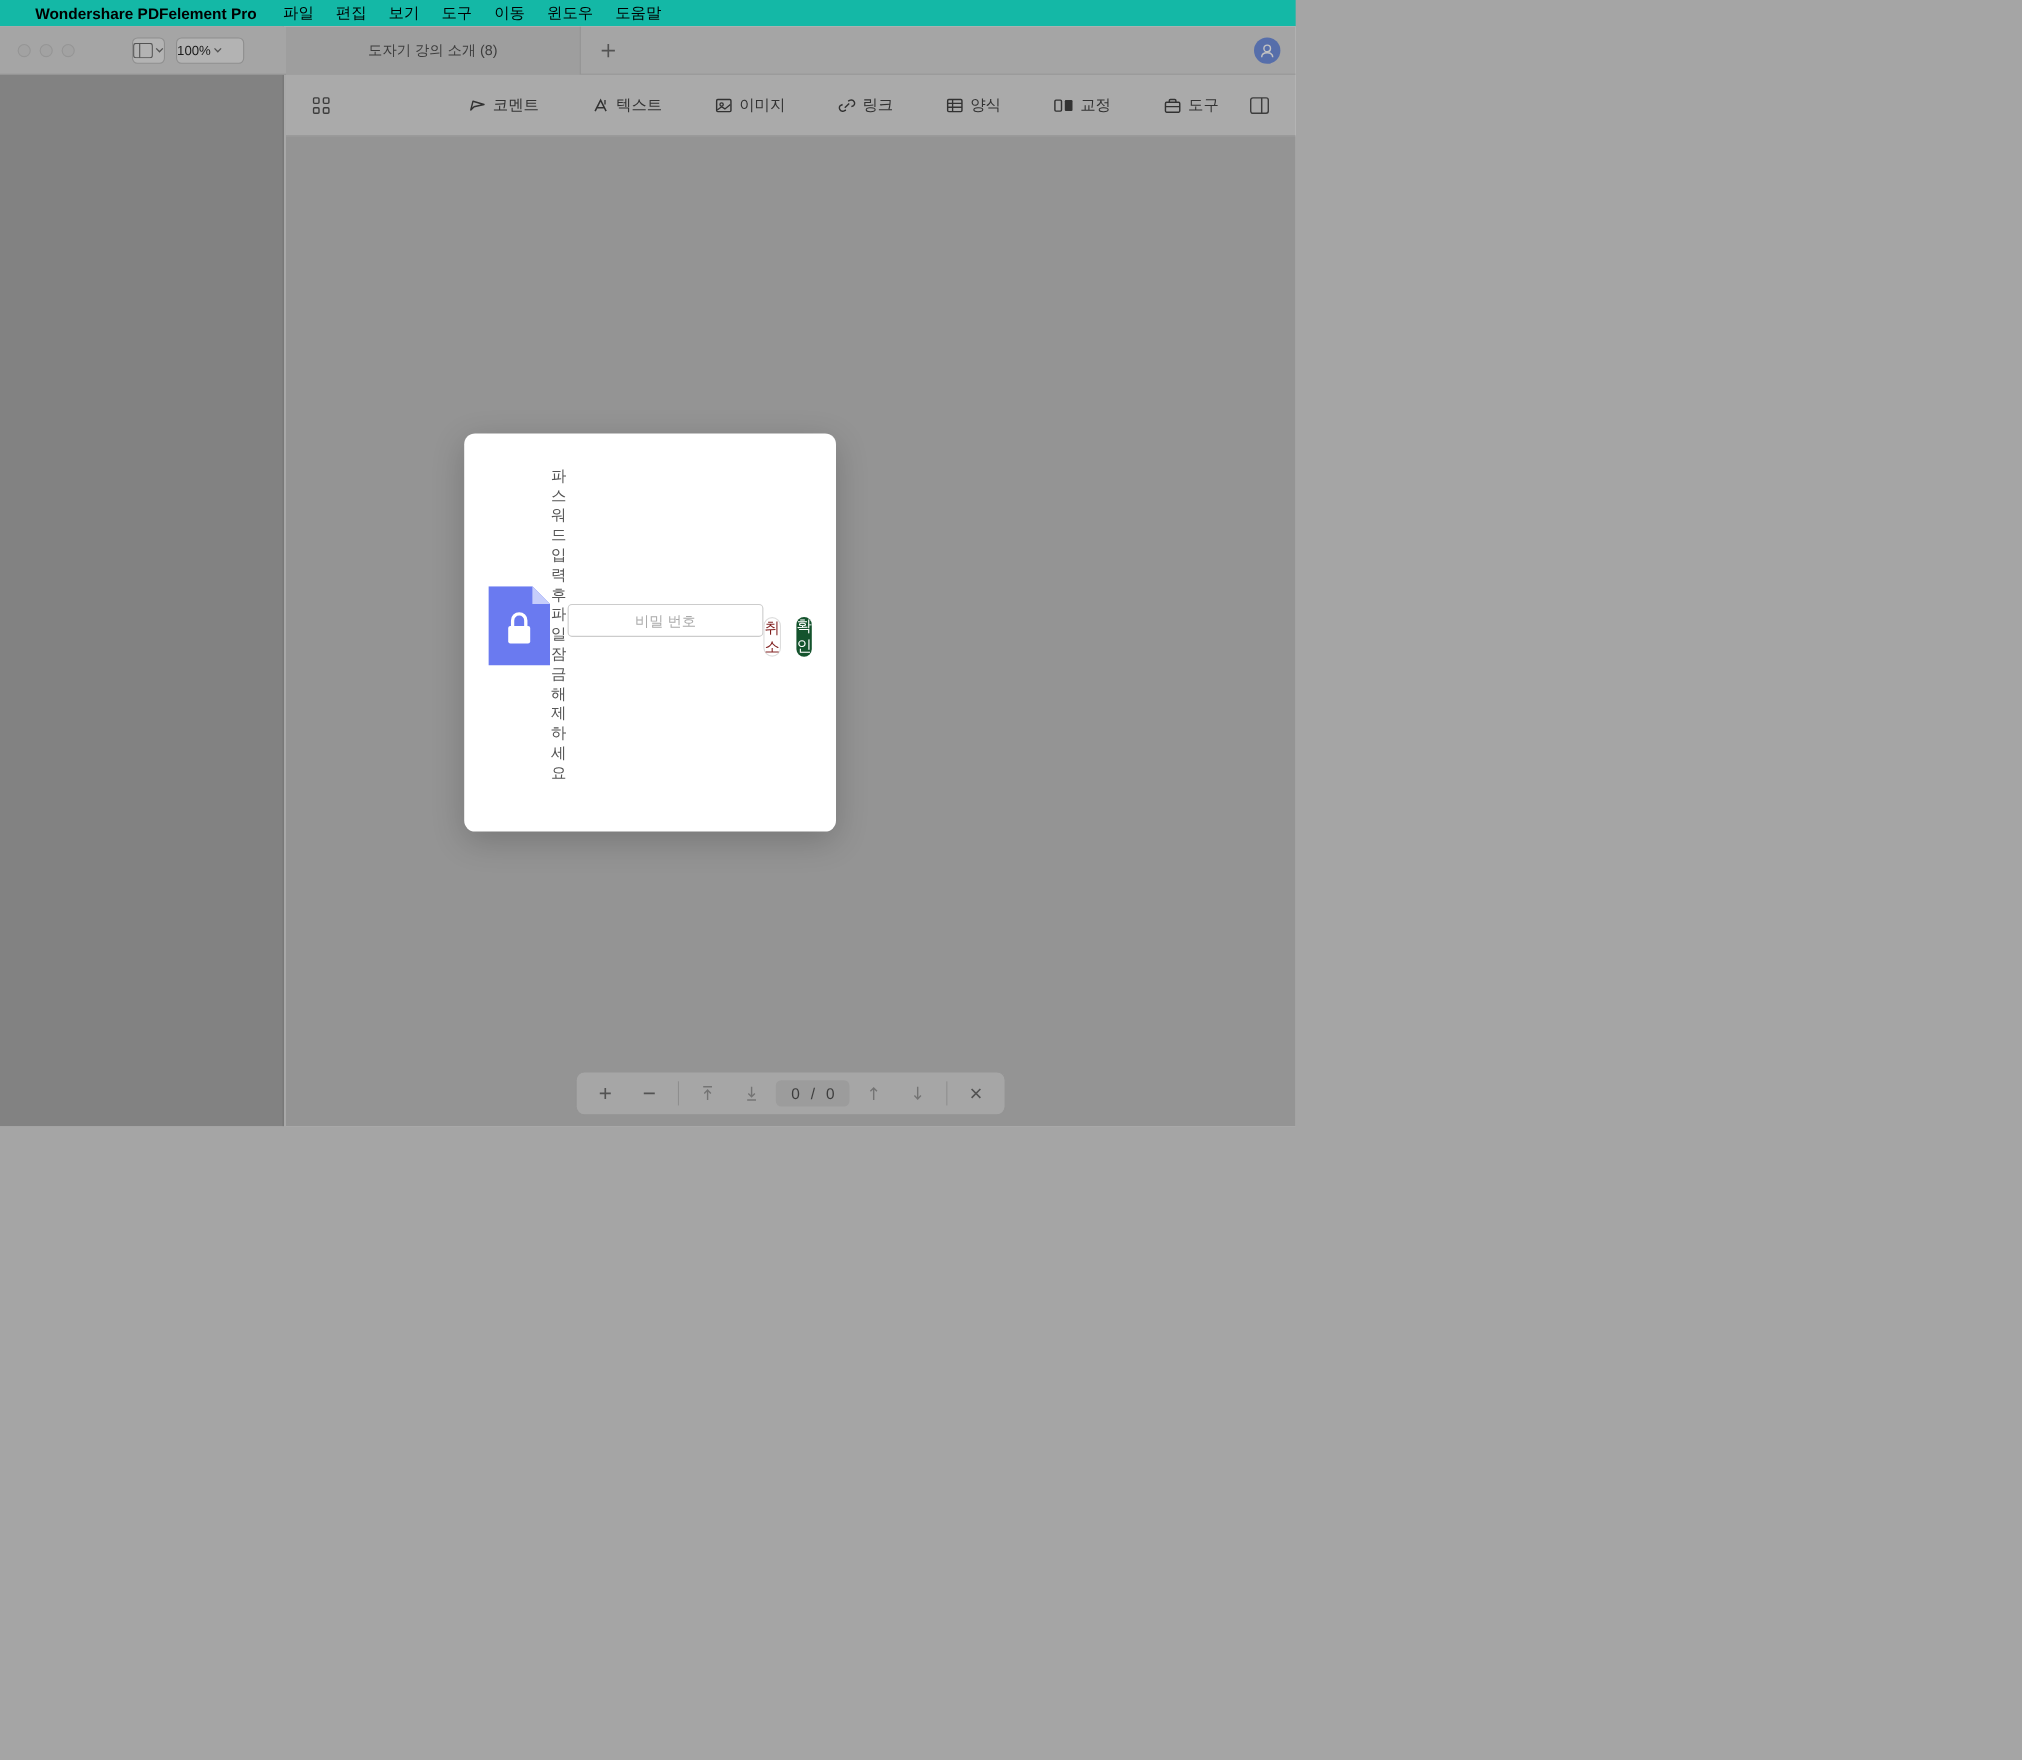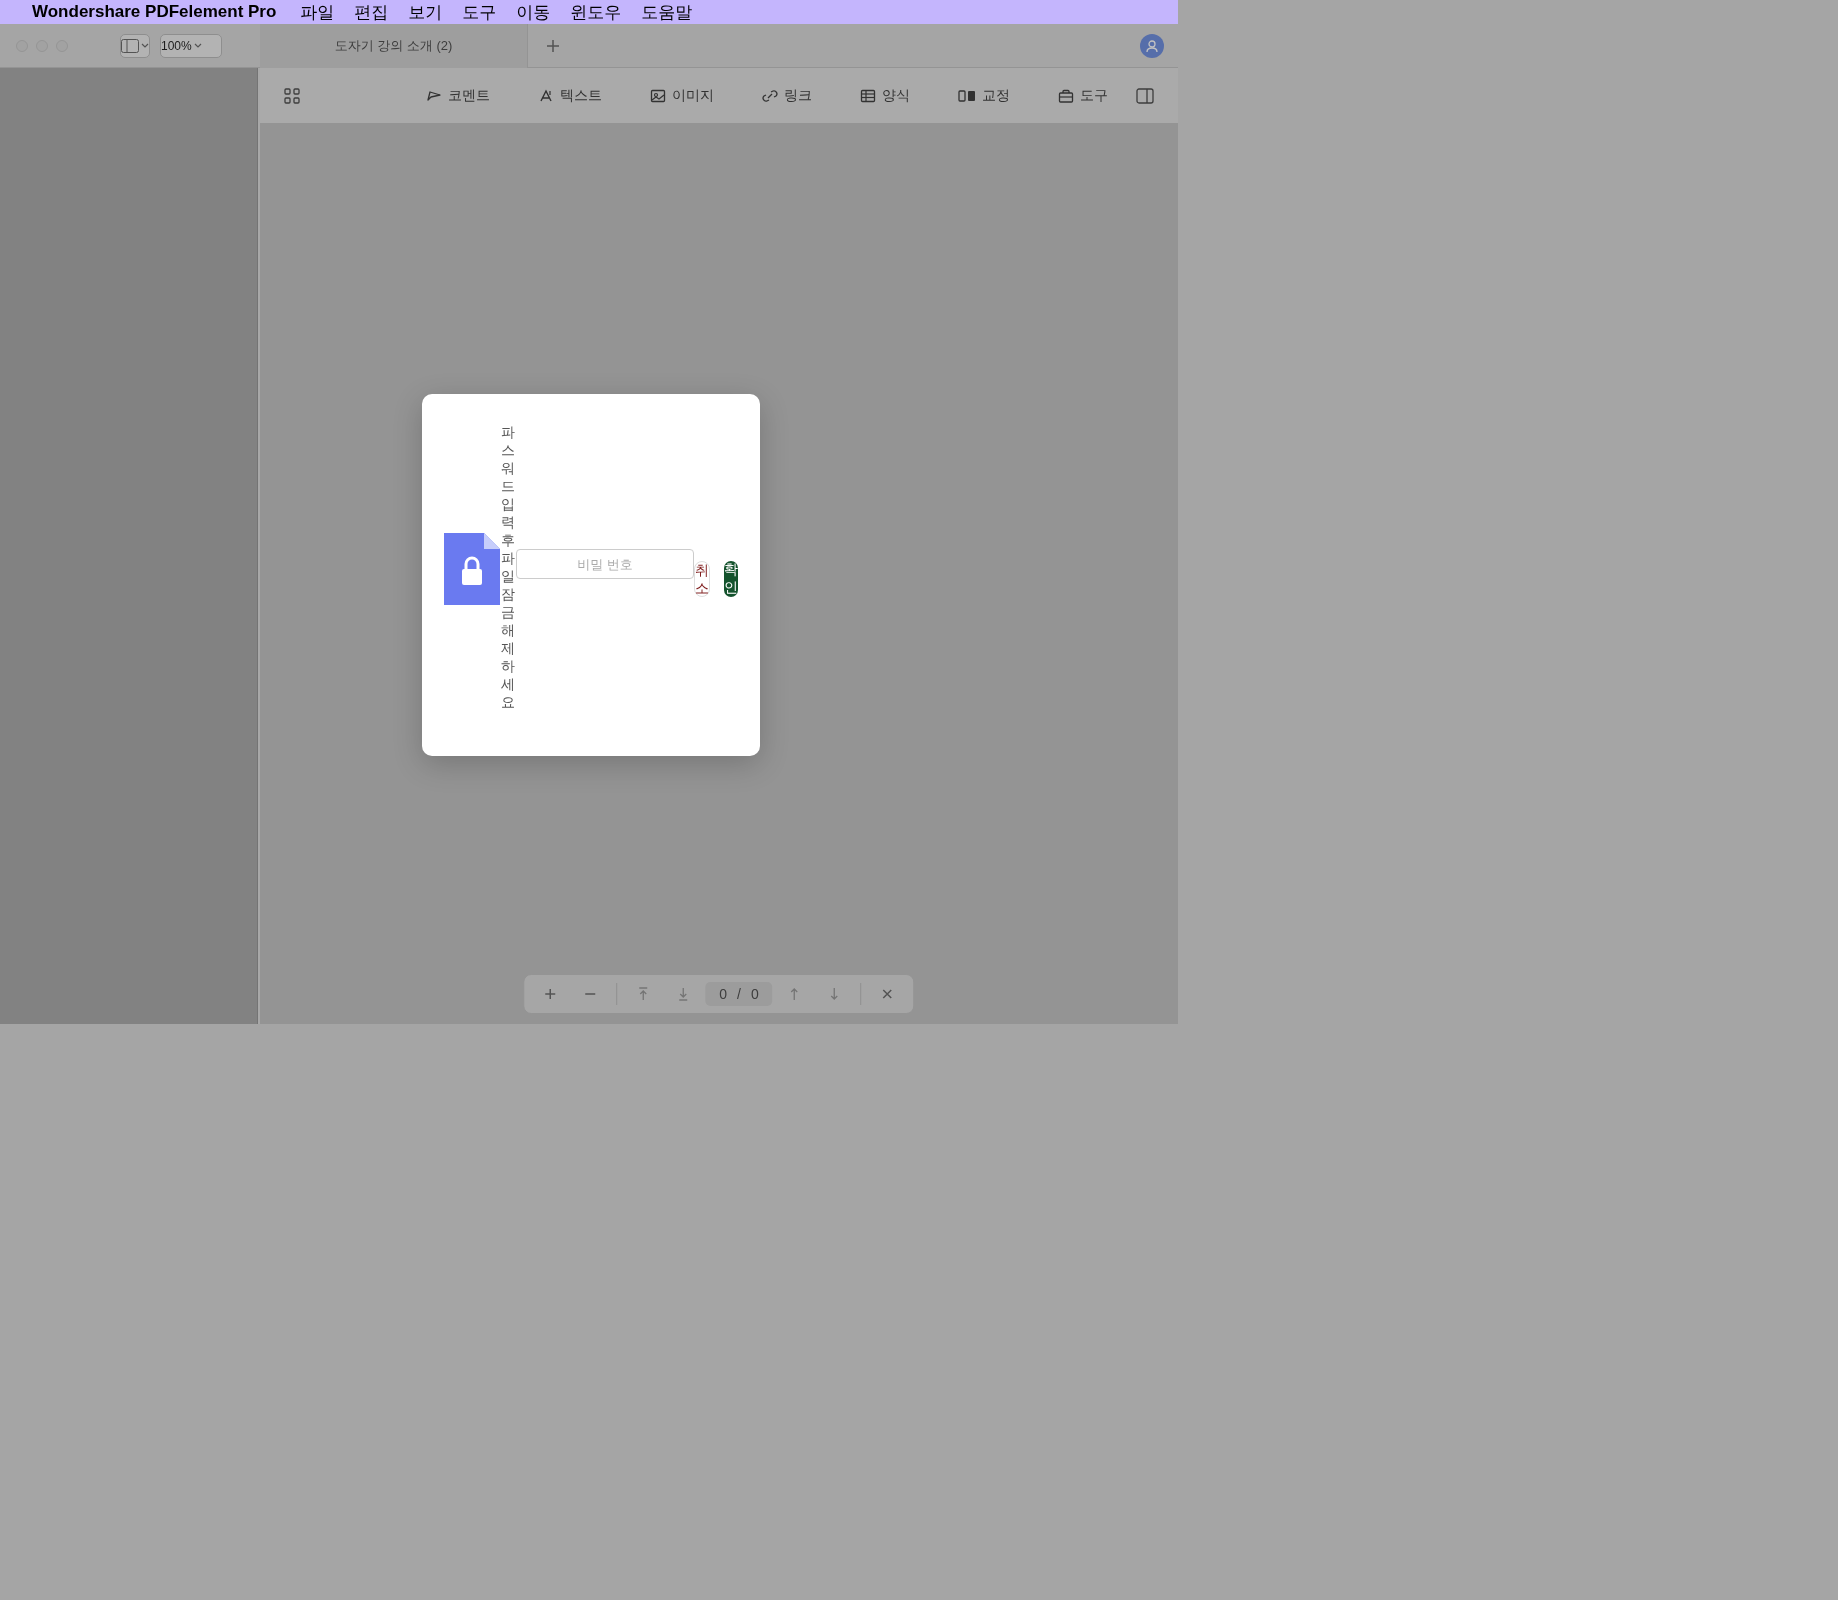--- a/index.html
+++ b/index.html
@@ -1,18 +1,18 @@
 <!DOCTYPE html>
 <html><head>
   <meta charset="utf-8">
   <style>
     * { margin: 0; padding: 0; box-sizing: border-box; font-family: -apple-system, BlinkMacSystemFont, "Segoe UI", sans-serif; }
     body { width: 1178px; height: 1024px; overflow: hidden; background: #a5a5a5; position: relative; }
     
-    .menubar { height: 24px; background: #c4b5fd; display: flex; align-items: center; padding: 0 12px; gap: 20px; font-size: 17px; color: #000; }
+    .menubar { height: 24px; background: #14b8a6; display: flex; align-items: center; padding: 0 12px; gap: 20px; font-size: 14px; color: #000; }
     .menubar .apple { font-size: 16px; }
     .menubar .appname { font-weight: 600; margin-right: 4px; }
     .menubar span { cursor: default; }
     
     .window { position: absolute; top: 24px; left: 0; right: 0; bottom: 0; background: #d8d8d8; display: flex; flex-direction: column; }
     
     .titlebar { height: 44px; background: #d3d3d3; display: flex; align-items: center; border-bottom: 1px solid #b8b8b8; position: relative; }
     .traffic { display: flex; gap: 8px; padding-left: 16px; }
     .traffic .dot { width: 12px; height: 12px; border-radius: 50%; background: #cecece; border: 0.5px solid #bababa; }
     .left-controls { display: flex; align-items: center; gap: 10px; margin-left: 52px; }
@@ -92,21 +92,21 @@
       </div>
       <div class="zoom-select">
         <span>100%</span>
         <svg width="8" height="6" viewBox="0 0 8 6">
             <path d="M1 1l3 3 3-3" fill="none" stroke="#555" stroke-width="1.2"></path>
           </svg>
       </div>
     </div>
     <div class="tabs">
       <div class="tab active">
-          <span>도자기 강의 소개 (2)</span>
+          <span>도자기 강의 소개 (8)</span>
         </div>
       <div class="newtab">
         <svg width="14" height="14" viewBox="0 0 14 14">
             <path d="M7 1v12M1 7h12" stroke="#555" stroke-width="1.5"></path>
           </svg>
       </div>
     </div>
     <div class="avatar">
       <svg width="14" height="14" viewBox="0 0 14 14">
           <circle cx="7" cy="5" r="3" fill="none" stroke="#fff" stroke-width="1.3"></circle>

